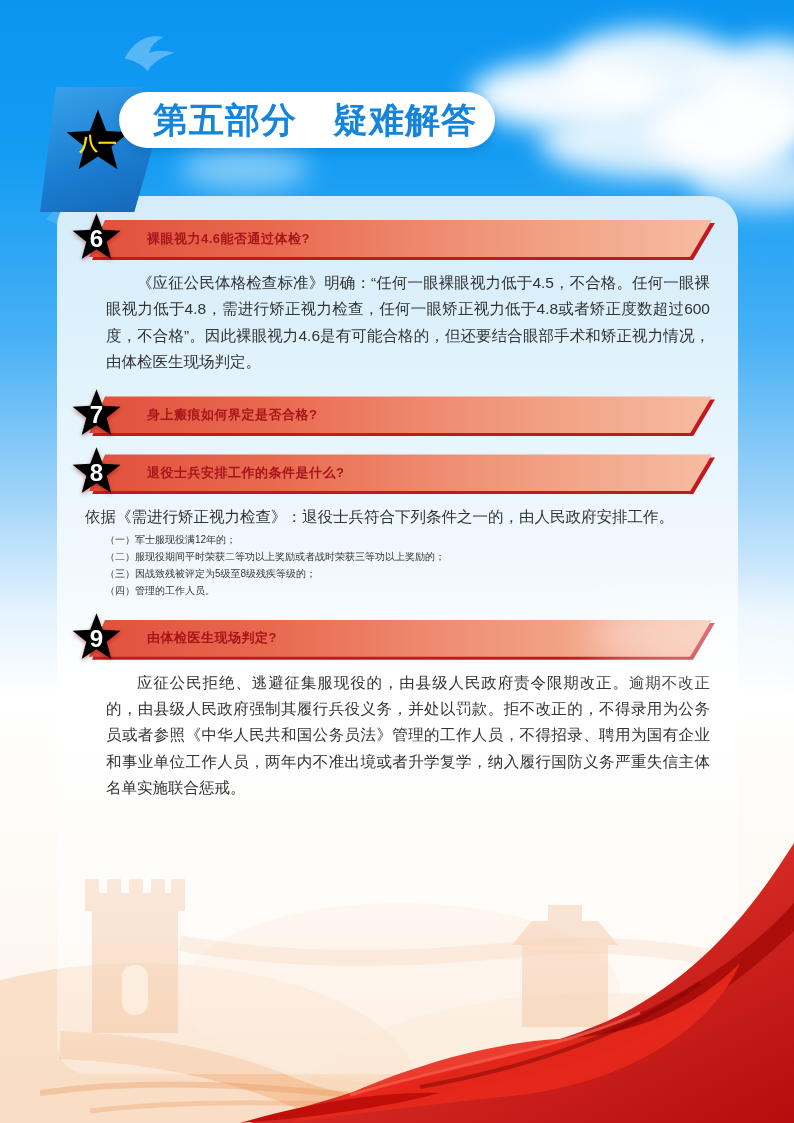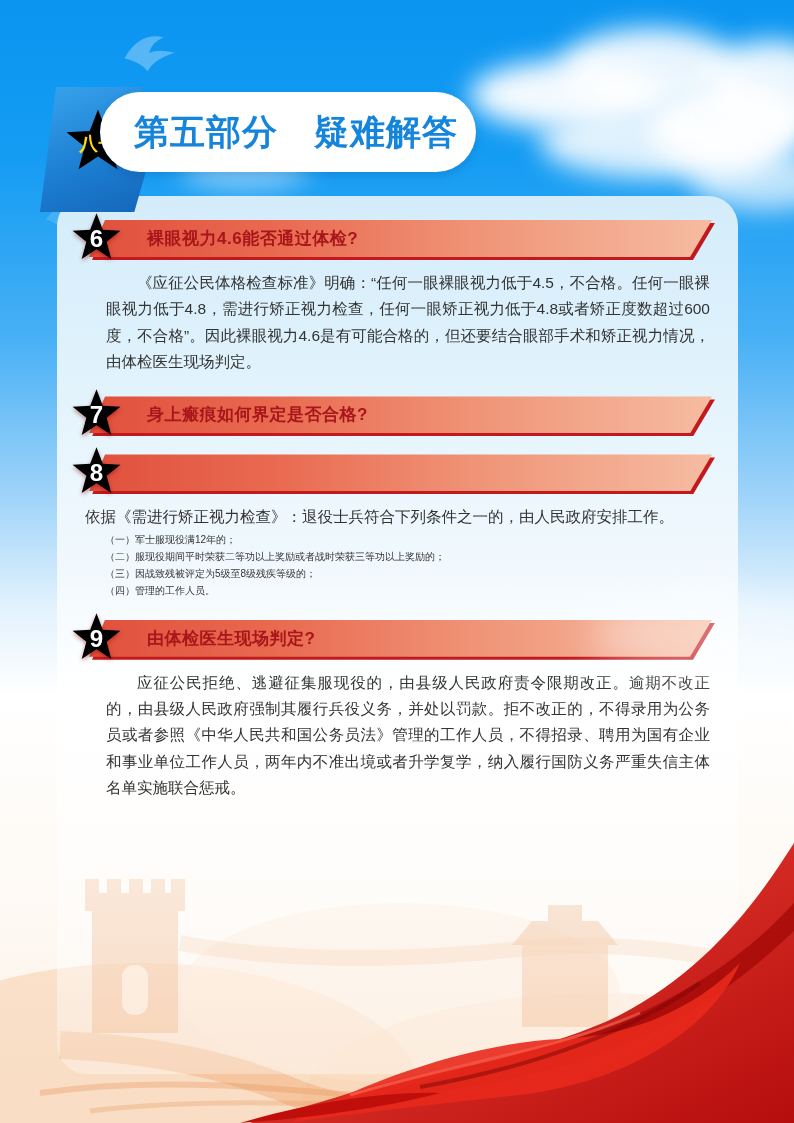--- a/index.html
+++ b/index.html
@@ -19,39 +19,39 @@
   .c8{left:180px;top:148px;width:130px;height:42px;opacity:.45}
   .c7{left:590px;top:595px;width:240px;height:80px;opacity:.38;z-index:4;filter:blur(18px);}
   .dove{position:absolute;z-index:2;fill:#fff;}
   
   .banner{position:absolute;left:0;top:0;width:794px;height:230px;z-index:6;}
   .flag{position:absolute;left:40px;top:78px;width:115px;height:125px;
     background:linear-gradient(160deg,#38A3EC 0%,#1B7CD0 60%,#1566B8 100%);
     clip-path:polygon(14% 0,88% 0,100% 42%,82% 100%,0 100%);margin-top:9px;}
   .emblem{position:absolute;left:22px;top:18px;width:72px;height:75px;}
   .emblem text{font-size:26px;fill:#FFD90F;font-weight:bold;text-anchor:middle;font-family:"Liberation Sans","DejaVu Sans",sans-serif;}
-  .title-pill{position:absolute;left:100px;top:92px;width:376px;height:80px;background:#fff;
+  .title-pill{position:absolute;left:119px;top:92px;width:376px;height:56px;background:#fff;
     border-radius:40px;box-shadow:0 4px 8px rgba(0,60,120,.18);display:flex;align-items:center;}
   .title-text{padding-left:34px;font-size:35px;font-weight:bold;color:#1584DB;letter-spacing:1px;white-space:nowrap;}
   
   .panel{position:absolute;left:57px;top:196px;width:681px;height:878px;border-radius:30px;z-index:3;
     background:linear-gradient(180deg,#D4ECFA 0%,#DFF2FC 18%,#EDF7FD 35%,rgba(255,255,255,.88) 55%,rgba(255,255,255,.55) 78%,rgba(255,255,255,.30) 100%);
     padding:24px 26px 0;box-sizing:border-box;}
   .qa{margin-bottom:21px;}
   .ribbon{position:relative;height:37px;margin-left:6px;}
   .redge{position:absolute;inset:0;transform:translate(3px,3px);background:#C2191F;
     clip-path:polygon(16px 0,100% 0,calc(100% - 22px) 100%,0 100%);}
   .rface{position:absolute;inset:0;
     background:linear-gradient(90deg,#E0503C 0%,#E96A50 30%,#F0977A 65%,#F6BCA2 100%);
     clip-path:polygon(16px 0,100% 0,calc(100% - 22px) 100%,0 100%);}
   .qstar{position:absolute;left:-20px;top:-10px;width:55px;height:57px;z-index:2;
     filter:drop-shadow(0 2px 2px rgba(140,0,0,.45));}
   .qstar text{font-size:44px;fill:#fff;font-weight:bold;text-anchor:middle;font-family:"Liberation Sans","DejaVu Sans",sans-serif;}
   .qtitle{position:absolute;left:58px;top:0;height:100%;display:flex;align-items:center;z-index:2;
-    font-size:17px;font-weight:bold;color:#A8151A;letter-spacing:.5px;}
+    font-size:13px;font-weight:bold;color:#A8151A;letter-spacing:.5px;}
   .qbody{margin:13px 2px 0 2px;font-size:15.5px;line-height:1.7;color:#333;font-weight:500;
     text-align:justify;}
   .indent{text-indent:2em;margin-left:23px;}
   .qlist{margin:0 2px;font-size:10px;line-height:1.7;color:#333;font-weight:500;}
   .qline{margin-left:2em;}
 </style>
 </head>
 <body>
 
 <div class="page">
@@ -149,20 +149,21 @@
     </section>
 
     <section class="qa">
       <div class="ribbon">
         <div class="redge"></div>
         <div class="rface"></div>
         <svg class="qstar" viewBox="0 0 100 104">
           <use href="#star5"></use>
           <text x="50" y="67">8</text>
         </svg>
+        <div class="qtitle">退役士兵安排工作的条件是什么?</div>
       </div>
       <p class="qbody">依据《需进行矫正视力检查》：退役士兵符合下列条件之一的，由人民政府安排工作。</p>
       <div class="qlist">
         <div class="qline">（一）军士服现役满12年的；</div>
         <div class="qline">（二）服现役期间平时荣获二等功以上奖励或者战时荣获三等功以上奖励的；</div>
         <div class="qline">（三）因战致残被评定为5级至8级残疾等级的；</div>
         <div class="qline">（四）管理的工作人员。</div>
       </div>
     </section>
 

